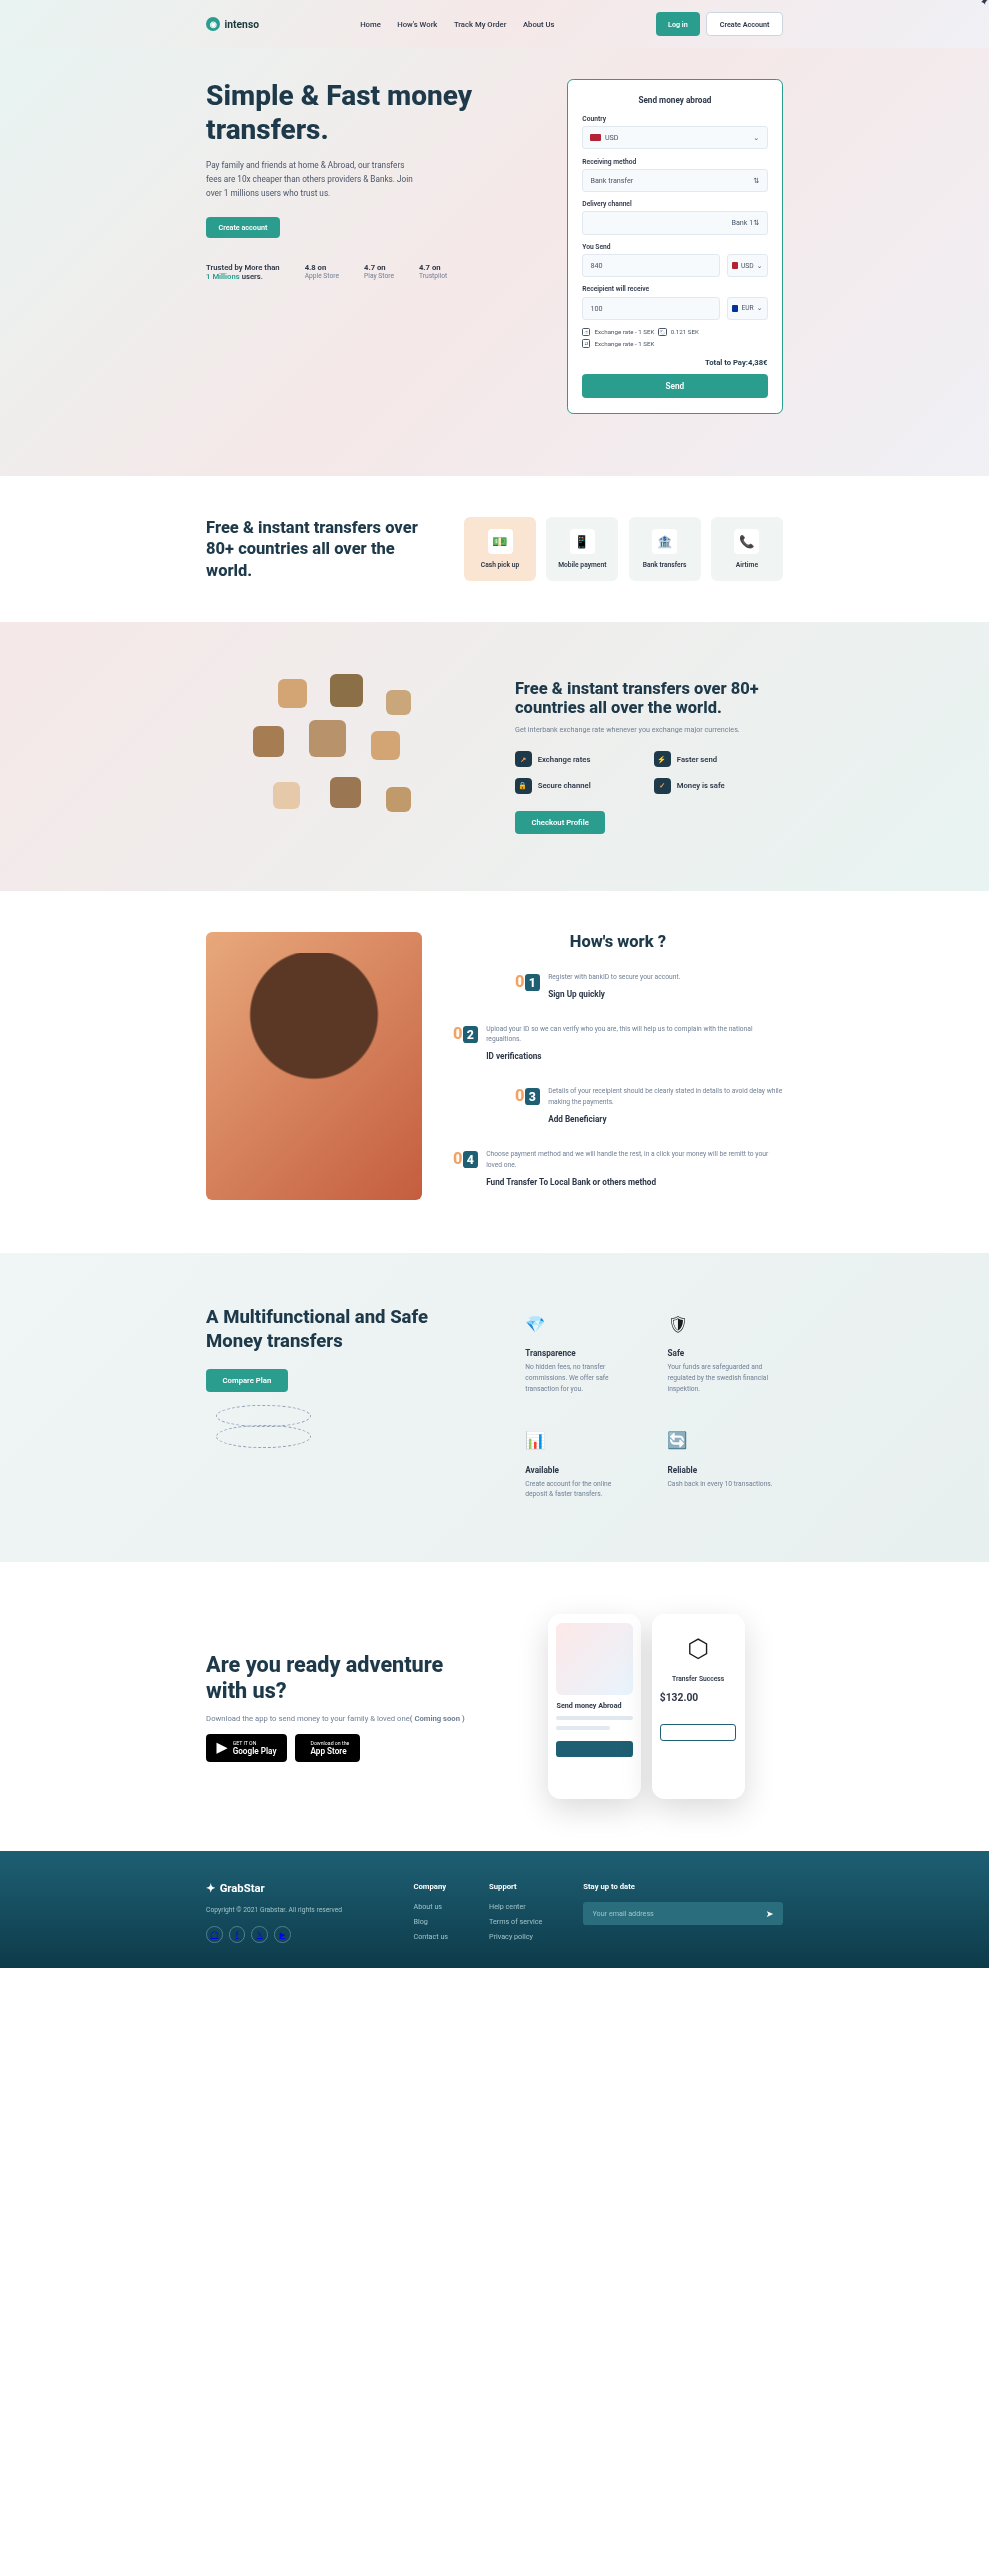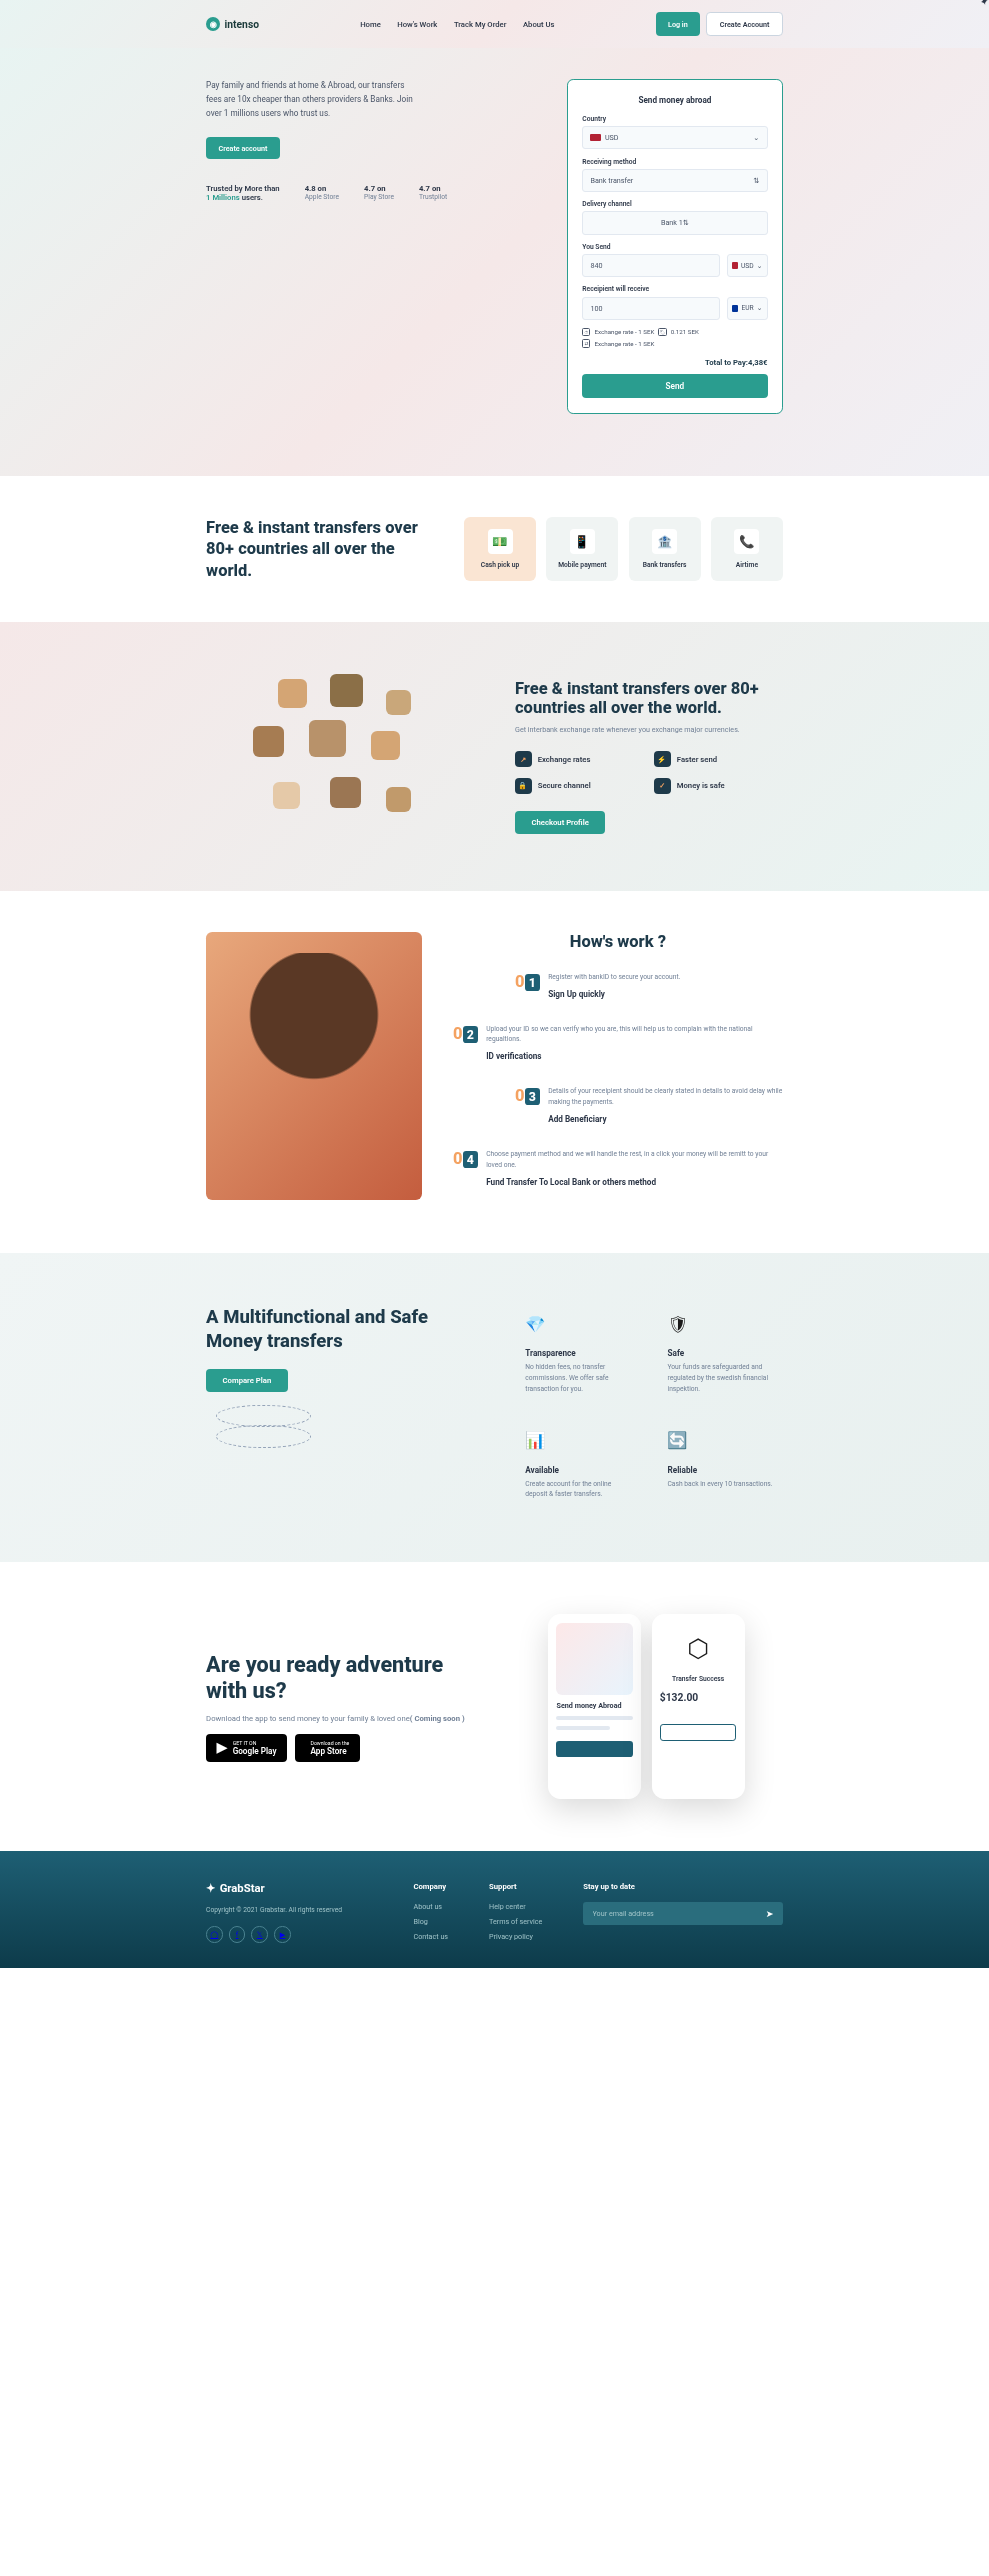--- a/index.html
+++ b/index.html
@@ -134,20 +134,21 @@
   <div class="header-btns">
     <button class="btn btn-primary">Log in</button>
     <button class="btn btn-outline">Create Account</button>
   </div>
 </div>
 </header>
 
 <section class="hero">
 <div class="container">
   <div class="hero-left">
+    <h1>Simple &amp; Fast money transfers.</h1>
     <p class="hero-sub">Pay family and friends at home &amp; Abroad, our transfers fees are 10x cheaper than others providers &amp; Banks.
 Join over 1 millions users who trust us.</p>
     <button class="btn btn-primary">Create account</button>
     <div class="trust">
       <div class="trust-item">
         <div class="title"><span>Trusted by More than</span><br><span class="highlight">1 Millions</span> <span>users.</span></div>
       </div>
       <div class="trust-item">
         <div class="val">4.8 on</div>
         <div class="sub">Apple Store</div>
@@ -176,21 +177,21 @@
     </div>
     <div class="form-group">
       <label class="form-label">Receiving method</label>
       <div class="form-select" style="display:flex;justify-content:space-between">
         <span>Bank transfer</span>
             <span>⇅</span>
       </div>
     </div>
     <div class="form-group">
       <label class="form-label">Delivery channel</label>
-      <div class="form-select" style="display:flex;justify-content:center">
+      <div class="form-select" style="display:flex;justify-content:flex-end">
         <span>Bank 1</span>
             <span>⇅</span>
       </div>
     </div>
     <div class="form-group">
       <label class="form-label">You Send</label>
       <div class="form-row">
         <input class="form-input" value="840" style="">
         <div class="currency-tag">
           <span class="flag"></span>

